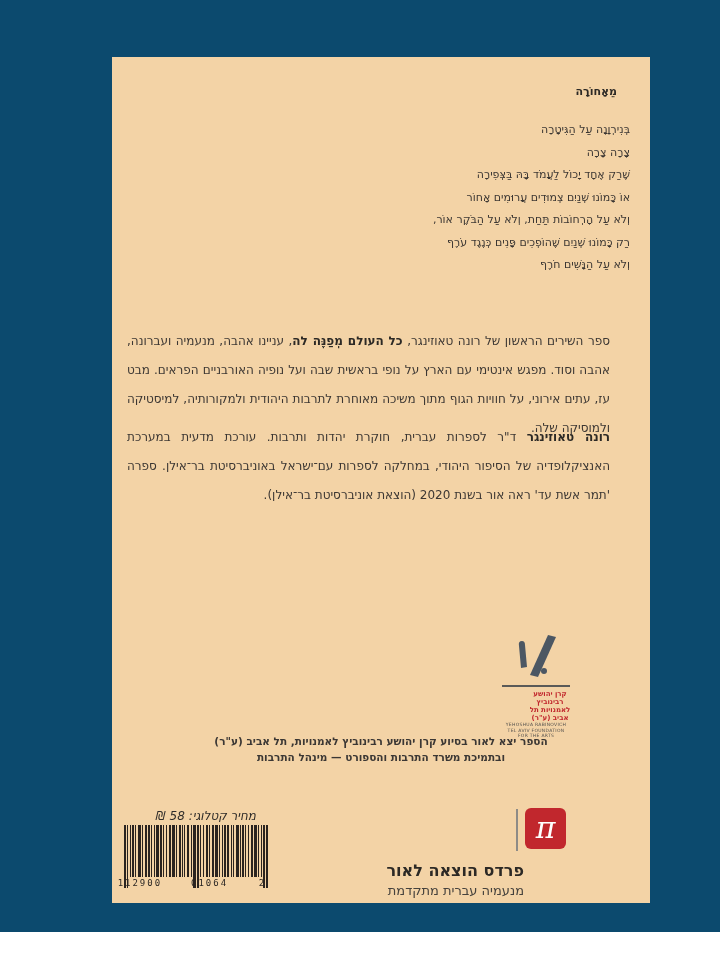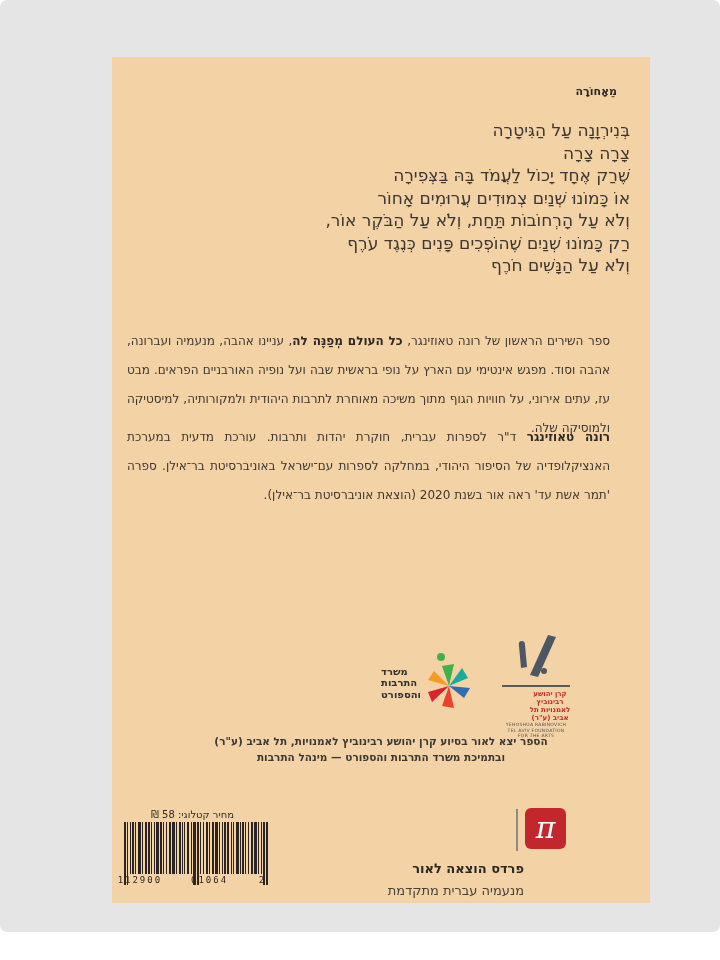--- a/index.html
+++ b/index.html
@@ -5,28 +5,28 @@
   :root{
     --cover-bg:#f3d3a6;
     --ink:#3c3733;
     --ink-bold:#2c2925;
     --accent-red:#c1272d;
     --slate:#4c5763;
   }
   *{margin:0;padding:0;box-sizing:border-box;}
   html,body{width:720px;height:960px;background:#ffffff;overflow:hidden;
     font-family:"DejaVu Sans",sans-serif;color:var(--ink);}
-  .page{position:relative;width:720px;height:932px;background:#e5e5e5;border-radius:7px;}
+  .page{position:relative;width:720px;height:932px;background:#0c4a6e;}
   .cover{position:absolute;left:112px;top:57px;width:538px;height:846px;
     background:var(--cover-bg);}
   
   .poem-title{position:absolute;top:28px;right:33px;font-size:11px;font-weight:bold;
     color:var(--ink-bold);direction:rtl;}
   .poem{position:absolute;top:62px;right:20px;left:60px;direction:rtl;text-align:right;
-    font-size:17px;line-height:22.5px;color:var(--ink);}
+    font-size:11px;line-height:22.5px;color:var(--ink);}
   
   .para{position:absolute;right:40px;left:15px;direction:rtl;text-align:justify;
     font-size:12px;line-height:29px;color:var(--ink);}
   .para b{color:var(--ink-bold);}
   .about-book{top:270px;}
   .about-author{top:366px;}
   
   .ministry{position:absolute;left:262px;top:588px;width:100px;height:76px;
     display:flex;align-items:center;justify-content:flex-end;gap:3px;}
   .ministry-text{direction:rtl;text-align:left;font-size:10px;font-weight:bold;
@@ -34,38 +34,38 @@
   .rabinovich{position:absolute;left:388px;top:576px;width:72px;text-align:center;}
   .rabinovich .rule{height:2px;background:#5a5a58;margin:2px 2px 3px 2px;}
   .rabinovich .heb{direction:rtl;font-size:7px;line-height:8px;font-weight:bold;
     color:var(--accent-red);margin-left:28px;}
   .rabinovich .eng{font-size:4.5px;line-height:5.5px;color:#55524e;letter-spacing:.3px;}
   
   .credits{position:absolute;top:677px;left:0;right:0;text-align:center;direction:rtl;
     font-size:10.5px;font-weight:bold;line-height:15.5px;color:#3b3734;}
   
   .barcode{position:absolute;left:4px;top:752px;width:150px;}
-  .price{direction:rtl;text-align:left;font-size:10px;color:#2f2c29;
-    padding-left:0;margin:0 10px 2px 35px;white-space:nowrap;}
+  .price{direction:rtl;text-align:right;font-size:12px;color:#2f2c29;
+    padding-left:0;margin:0 10px 2px 35px;white-space:nowrap;font-style:italic;}
   .bars{position:relative;height:64px;display:flex;align-items:flex-start;
     padding-left:8px;}
   .bar{background:#2b2420;height:52px;flex:0 0 auto;}
   .bar.tall{height:63px;}
   .bc-digits{display:flex;align-items:flex-end;margin-top:-11px;
     font-size:9px;color:#2b2724;font-family:"DejaVu Sans Mono",monospace;}
   .bc-digits .edge{width:9px;text-align:center;}
   .bc-digits .grp{flex:1;text-align:left;letter-spacing:2px;}
   
   .pi-box{position:absolute;left:413px;top:751px;width:41px;height:41px;
     background:var(--accent-red);border-radius:6px;display:flex;align-items:center;
     justify-content:center;}
   .pi-box span{font-family:"DejaVu Serif",serif;font-style:italic;font-size:30px;
     color:#fff;line-height:1;transform:translateY(-1px);}
   .pub-vline{position:absolute;left:404px;top:752px;width:2px;height:42px;background:#8e8b86;}
-  .pub-name{position:absolute;right:126px;top:804px;direction:rtl;font-size:13px;
+  .pub-name{position:absolute;right:126px;top:804px;direction:rtl;font-size:16px;
     font-weight:bold;color:#2c2925;white-space:nowrap;margin-left:20px;}
   .pub-tagline{position:absolute;right:126px;top:826px;direction:rtl;font-size:13px;
     color:#46423d;white-space:nowrap;}
 </style>
 </head>
 <body>
 
 <div class="page">
   <div class="cover">
 
@@ -77,36 +77,20 @@
       <div>אוֹ כָּמוֹנוּ שְׁנַיִם צְמוּדִים עֲרוּמִים אָחוֹר</div>
       <div>וְלֹא עַל הָרְחוֹבוֹת תַּחַת, וְלֹא עַל הַבֹּקֶר אוֹר,</div>
       <div>רַק כָּמוֹנוּ שְׁנַיִם שֶׁהוֹפְכִים פָּנִים כְּנֶגֶד עֹרֶף</div>
       <div>וְלֹא עַל הַנָּשִׁים חֹרֶף</div>
     </div>
 
     <p class="para about-book"><span>ספר השירים הראשון של רונה טאוזינגר, </span><b>כל העולם מְפַנֶּה לה</b><span>, עניינו אהבה, מנעמיה ועברונה, אהבה וסוד. מפגש אינטימי עם הארץ על נופי בראשית שבה ועל נופיה האורבניים הפראים. מבט עז, עתים אירוני, על חוויות הגוף מתוך משיכה מאוחרת לתרבות היהודית ולמקורותיה, למיסטיקה ולמוסיקה שלה.</span></p>
 
     <p class="para about-author"><b>רונה טאוזינגר</b><span> ד"ר לספרות עברית, חוקרת יהדות ותרבות. עורכת מדעית במערכת האנציקלופדיה של הסיפור היהודי, במחלקה לספרות עם־ישראל באוניברסיטת בר־אילן. ספרה 'תמר אשת עד' ראה אור בשנת 2020 (הוצאת אוניברסיטת בר־אילן).</span></p>
 
-    <div class="ministry">
-      <div class="ministry-text">
-        <div>משרד</div>
-        <div>התרבות</div>
-        <div>והספורט</div>
-      </div>
-      <svg width="50" height="66" viewBox="0 0 50 66">
-        <circle cx="17" cy="7" r="4" fill="#43b049"></circle>
-        <polygon points="25,36 18,16 30,14" fill="#43b049"></polygon>
-        <polygon points="25,36 38,18 44,28" fill="#1da9a0"></polygon>
-        <polygon points="25,36 46,38 40,48" fill="#2f6db5"></polygon>
-        <polygon points="25,36 30,58 18,56" fill="#e8432d"></polygon>
-        <polygon points="25,36 8,52 4,42" fill="#d9232e"></polygon>
-        <polygon points="25,36 4,30 10,21" fill="#f59c20"></polygon>
-      </svg>
-    </div>
 
     <div class="rabinovich">
       <svg width="56" height="46" viewBox="0 0 56 46">
         <path d="M14 8 q-4 0 -3 5 l2 22 l6 -1 l-2 -22 q0 -4 -3 -4 z" fill="#4c5763"></path>
         <path d="M40 2 L48 4 L30 44 L22 42 Z" fill="#4c5763"></path>
         <circle cx="36" cy="38" r="3" fill="#4c5763"></circle>
       </svg>
       <div class="rule"></div>
       <div class="heb">
         <div>קרן יהושע רבינוביץ</div>

